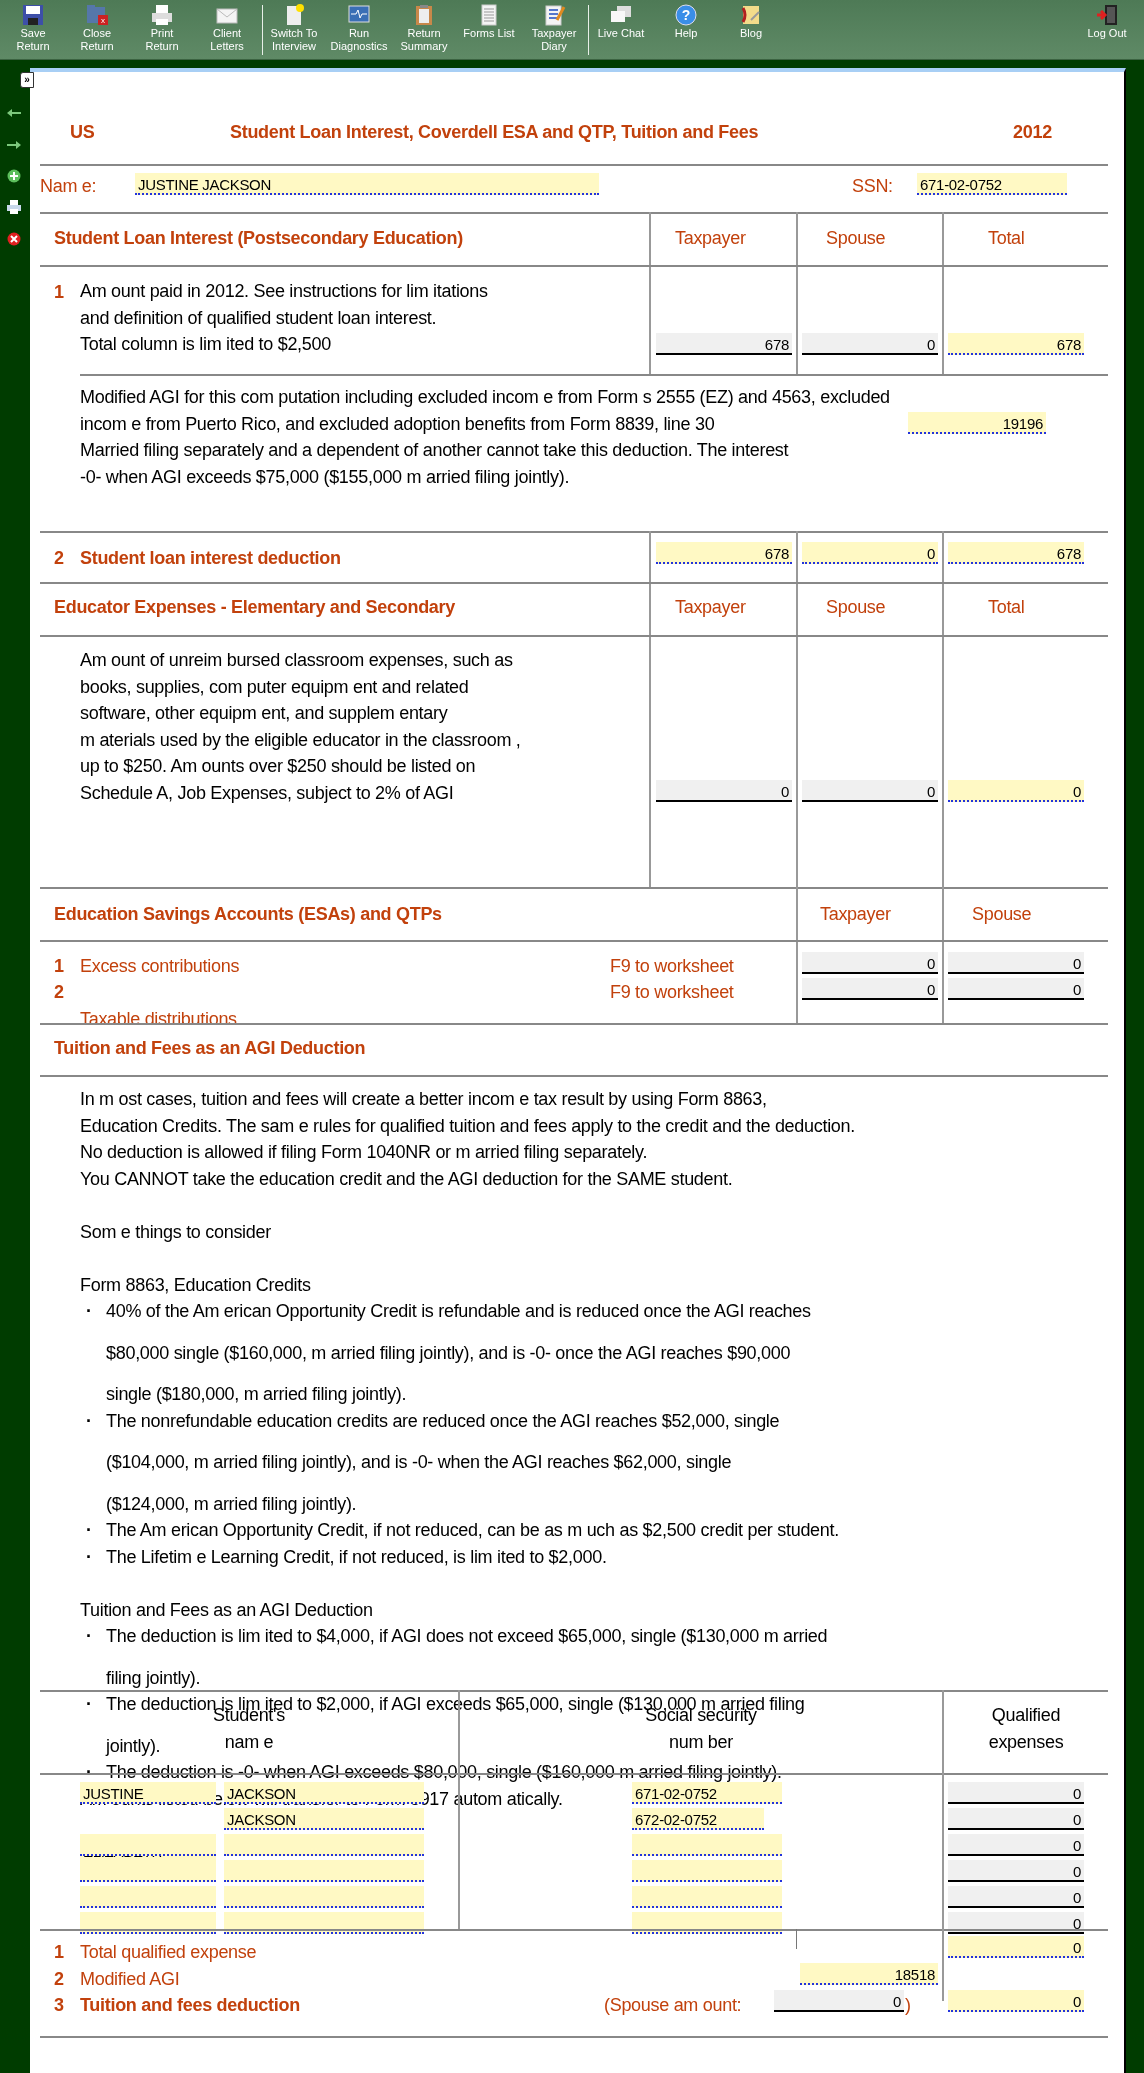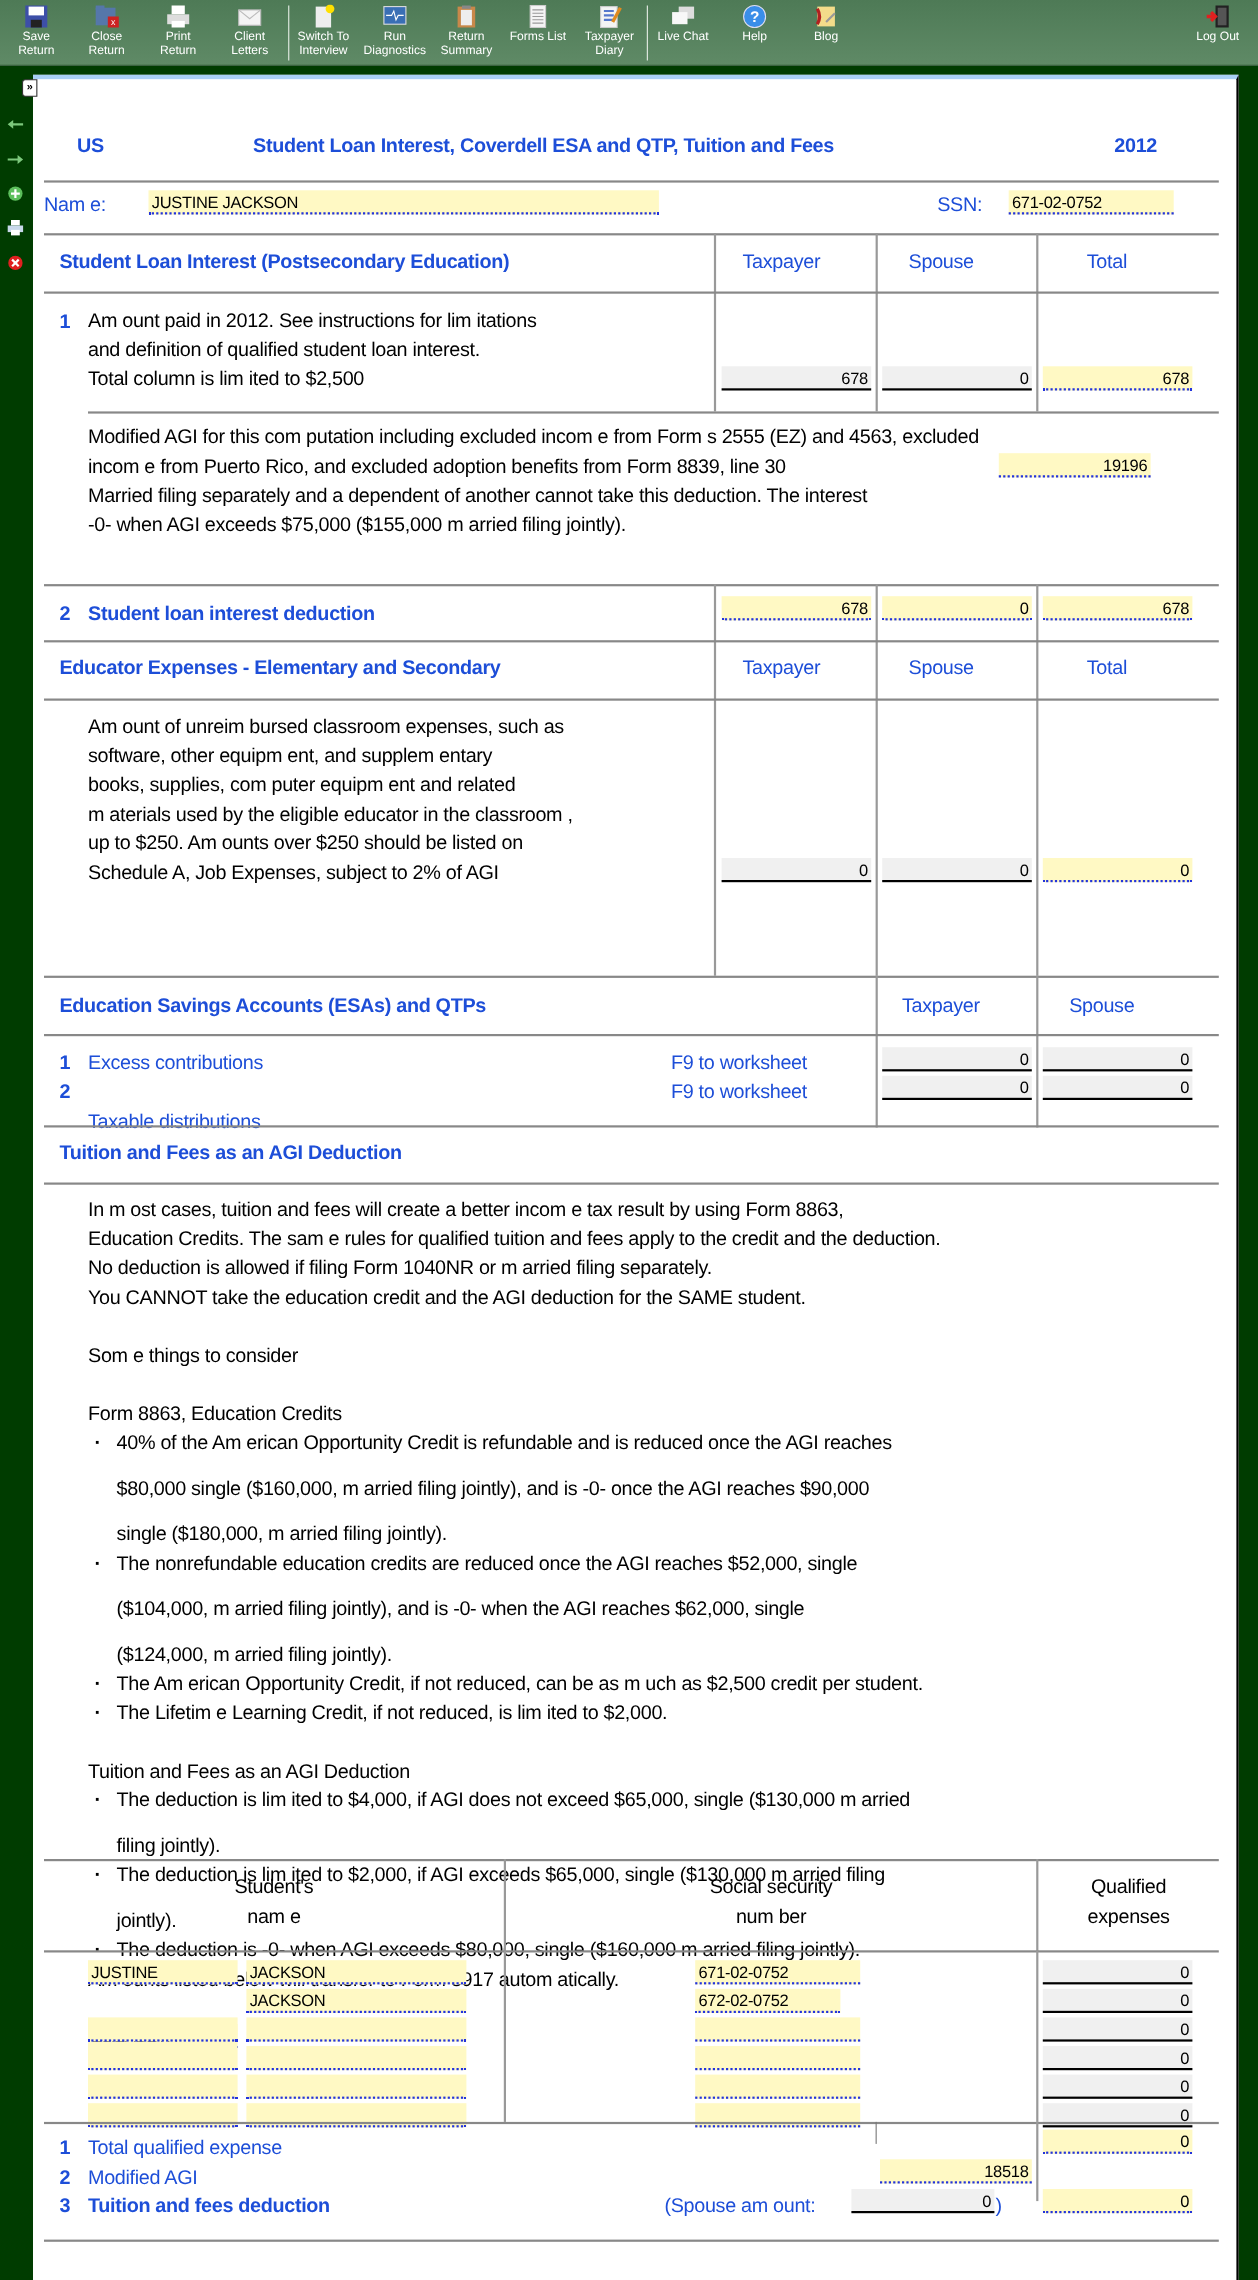--- a/index.html
+++ b/index.html
@@ -7,21 +7,21 @@
   #toolbar { position: absolute; left: 0; top: 0; width: 1144px; height: 60px;
     background: linear-gradient(#4e7a56, #5f8a66); border-bottom: 1px solid #3b6341; }
   .tb-btn { position: absolute; top: 4px; width: 62px; text-align: center; color: #fff; font-size: 11px; line-height: 13px; cursor: pointer; }
   .tb-btn .ic { display: block; width: 24px; height: 22px; margin: 0 auto 1px; }
   .tb-sep { position: absolute; top: 5px; width: 1px; height: 50px; background: #e8efe8; }
   #sidebar { position: absolute; left: 0; top: 60px; width: 28px; height: 2013px; background: #003c00; }
   .sb-ic { position: absolute; left: 5px; width: 18px; height: 18px; display: flex; align-items: center; justify-content: center; cursor: pointer; }
   #expand { position: absolute; left: 20px; top: 72px; width: 14px; height: 16px; background: #fff; border: 1px solid #333; border-radius: 3px 0 0 3px;
     font-size: 10px; font-weight: bold; line-height: 13px; text-align: center; color: #000; cursor: pointer; z-index: 3; }
   #form { position: absolute; left: 30px; top: 68px; width: 1096px; height: 2005px; background: #fff; border-top: 4px solid #a8cff5; border-right: 2px solid #000; }
-  .t { position: absolute; font-size: 18px; color: #1d4ed8; white-space: nowrap; transform-origin: left top; letter-spacing: -0.3px; }
+  .t { position: absolute; font-size: 18px; color: #c2410c; white-space: nowrap; transform-origin: left top; letter-spacing: -0.3px; }
   .b { font-weight: bold; }
   .hr { position: absolute; height: 2px; background: #888; }
   .vr { position: absolute; width: 2px; background: #999; }
   .fld-y { position: absolute; height: 22px; background: #fff9c4; border-bottom: 2px dotted #2233dd; font-size: 15px; color: #000; padding: 3px 3px 0; white-space: nowrap; letter-spacing: -0.3px; cursor: text; }
   .fld-g { position: absolute; height: 22px; background: #f0f0f0; border-bottom: 2px solid #000; font-size: 15px; color: #000; padding: 3px 3px 0; text-align: right; cursor: text; letter-spacing: -0.3px; }
   .num { text-align: right; }
   .para { position: absolute; font-size: 18px; line-height: 26.5px; color: #000; letter-spacing: -0.3px; }
   .para div { white-space: nowrap; }
   .bul { padding-left: 26px; position: relative; }
   .bul::before { content: "·"; position: absolute; left: 6px; font-weight: bold; }
@@ -227,22 +227,22 @@
   <div class="fld-y num" style="left:918px;top:470px;width:136px">678</div>
   <div class="hr" style="left:10px;top:510px;width:1068px"></div>
 
   <div class="t b" style="left:24px;top:525px">Educator Expenses - Elementary and Secondary</div>
   <div class="t" style="left:645px;top:525px">Taxpayer</div>
   <div class="t" style="left:796px;top:525px">Spouse</div>
   <div class="t" style="left:958px;top:525px">Total</div>
   <div class="hr" style="left:10px;top:563px;width:1068px"></div>
   <div class="para" style="left:50px;top:575px">
     <div>Am ount of unreim bursed classroom  expenses,  such as</div>
+    <div>books,  supplies,  com puter equipm ent and related</div>
     <div>software,  other equipm ent,  and supplem entary</div>
-    <div>books,  supplies,  com puter equipm ent and related</div>
     <div>m aterials used by the eligible educator in the classroom ,</div>
     <div>up to $250.  Am ounts over $250 should be listed on</div>
     <div>Schedule A,  Job Expenses,  subject to 2% of AGI</div>
   </div>
   <div class="fld-g" style="left:626px;top:708px;width:136px">0</div>
   <div class="fld-g" style="left:772px;top:708px;width:136px">0</div>
   <div class="fld-y num" style="left:918px;top:708px;width:136px">0</div>
   <div class="hr" style="left:10px;top:815px;width:1068px"></div>
 
   <div class="t b" style="left:24px;top:832px">Education Savings Accounts  (ESAs)  and QTPs</div>

